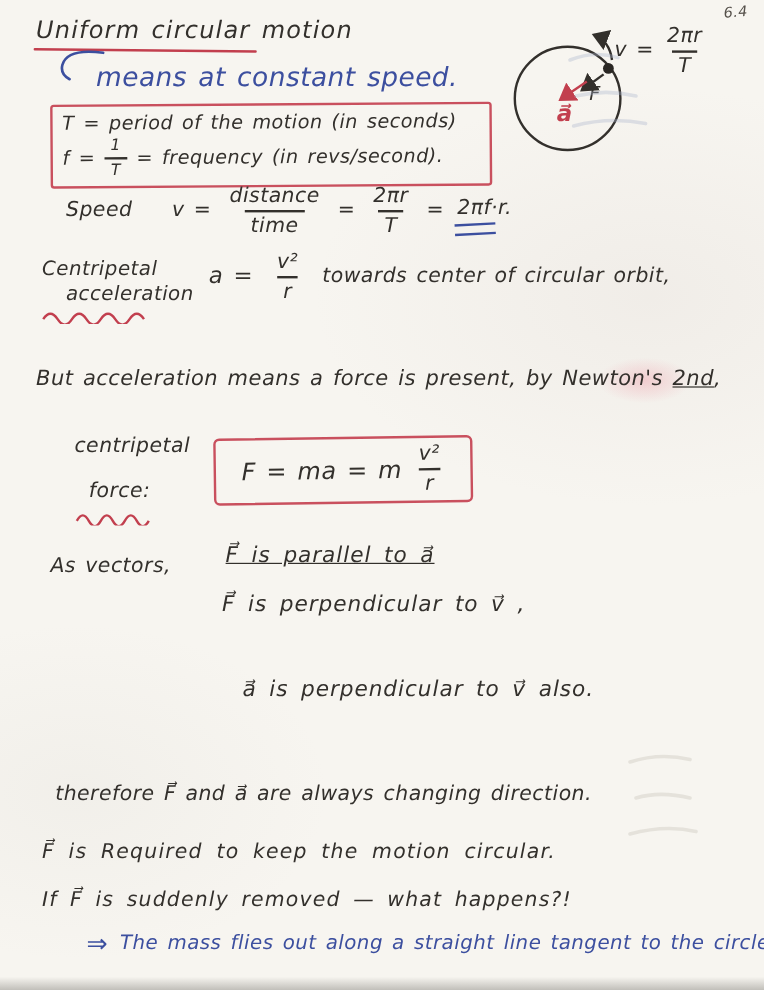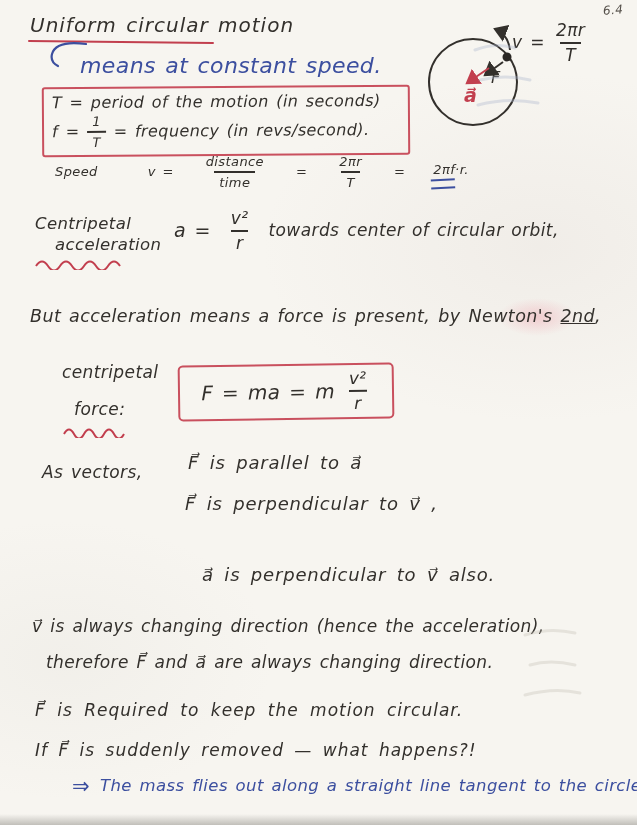--- a/index.html
+++ b/index.html
@@ -33,21 +33,21 @@
     padding:4px 8px 6px;display:flex;flex-direction:column;gap:2px;justify-content:center;
   }
   .defbox .l1{font-size:16px;}
   .defbox .l2{display:flex;align-items:center;gap:8px;font-size:16px;}
 
   .frac{display:inline-flex;flex-direction:column;align-items:center;line-height:1;vertical-align:middle;}
   .frac .num{padding:0 4px 3px;}
   .frac .den{border-top:2px solid currentColor;padding:3px 5px 0;}
   .frac.small{font-size:13px;}
 
-  .speedrow{left:55px;top:155px;display:flex;align-items:center;gap:28px;font-size:13px;}
+  .speedrow{left:55px;top:155px;display:flex;align-items:center;gap:11px;font-size:17px;}
   .speedrow .sp-label{margin-right:22px;}
   .dbl-underline{position:relative;padding-bottom:4px;text-align:center;}
   .dbl-underline::after{
     content:"";position:absolute;left:-2px;right:14px;bottom:-7px;height:6px;
     border-top:2px solid #3c4f9f;border-bottom:2px solid #3c4f9f;transform:rotate(-3deg);
   }
 
   .acc-label{left:35px;top:214px;font-size:16.5px;}
   .acc-label .ind{margin-left:20px;}
   .wavy1{left:34px;top:258px;}
@@ -65,21 +65,21 @@
   .wavy2{left:62px;top:426px;}
   .forcebox{
     left:178px;top:364px;width:212px;height:52px;
     border:2.5px solid #c9505e;border-radius:5px;transform:rotate(-.8deg);
     display:flex;align-items:center;justify-content:center;gap:10px;font-size:20px;
   }
   .forcebox .frac{font-size:17px;}
 
   .vec-label{left:42px;top:462px;font-size:17px;}
   .vl{font-size:18px;letter-spacing:.8px;word-spacing:4px;}
-  .vl1{left:188px;top:452px;}
+  .vl1{left:188px;top:452px;text-decoration:underline;}
   .vl2{left:185px;top:493px;}
   .vl3{left:222px;top:530px;font-size:17px;}
   .vl4{left:202px;top:564px;}
 
   .concl{font-size:17px;white-space:nowrap;}
   .c1{left:32px;top:616px;}
   .c2{left:46px;top:652px;font-style:italic;}
   .c3{left:35px;top:700px;letter-spacing:1px;word-spacing:5px;}
   .c4{left:35px;top:740px;letter-spacing:1px;word-spacing:4px;}
 
@@ -193,21 +193,20 @@
       <span class="num">v²</span>
       <span class="den">r</span>
     </span>
   </div>
 
   <div class="abs vec-label hw">As vectors,</div>
   <div class="abs vl vl1 hw">F⃗ is parallel to a⃗</div>
   <div class="abs vl vl2 hw">F⃗ is perpendicular to v⃗ ,</div>
   <div class="abs vl vl4 hw">a⃗ is perpendicular to v⃗ also.</div>
 
-  <div class="abs concl c1 hw">v⃗ is always changing direction (hence the acceleration),</div>
   <div class="abs concl c2 hw">therefore F⃗ and a⃗ are always changing direction.</div>
   <div class="abs concl c3 hw">F⃗ is Required to keep the motion circular.</div>
   <div class="abs concl c4 hw">If F⃗ is suddenly removed — what happens?!</div>
 
   <div class="abs final hw">
     <span class="arrow">⇒</span>
     <span>The mass flies out along a straight line tangent to the circle!!!</span>
   </div>
 
   <svg class="abs bleed" style="left:470px;top:35px;" width="150" height="80">

